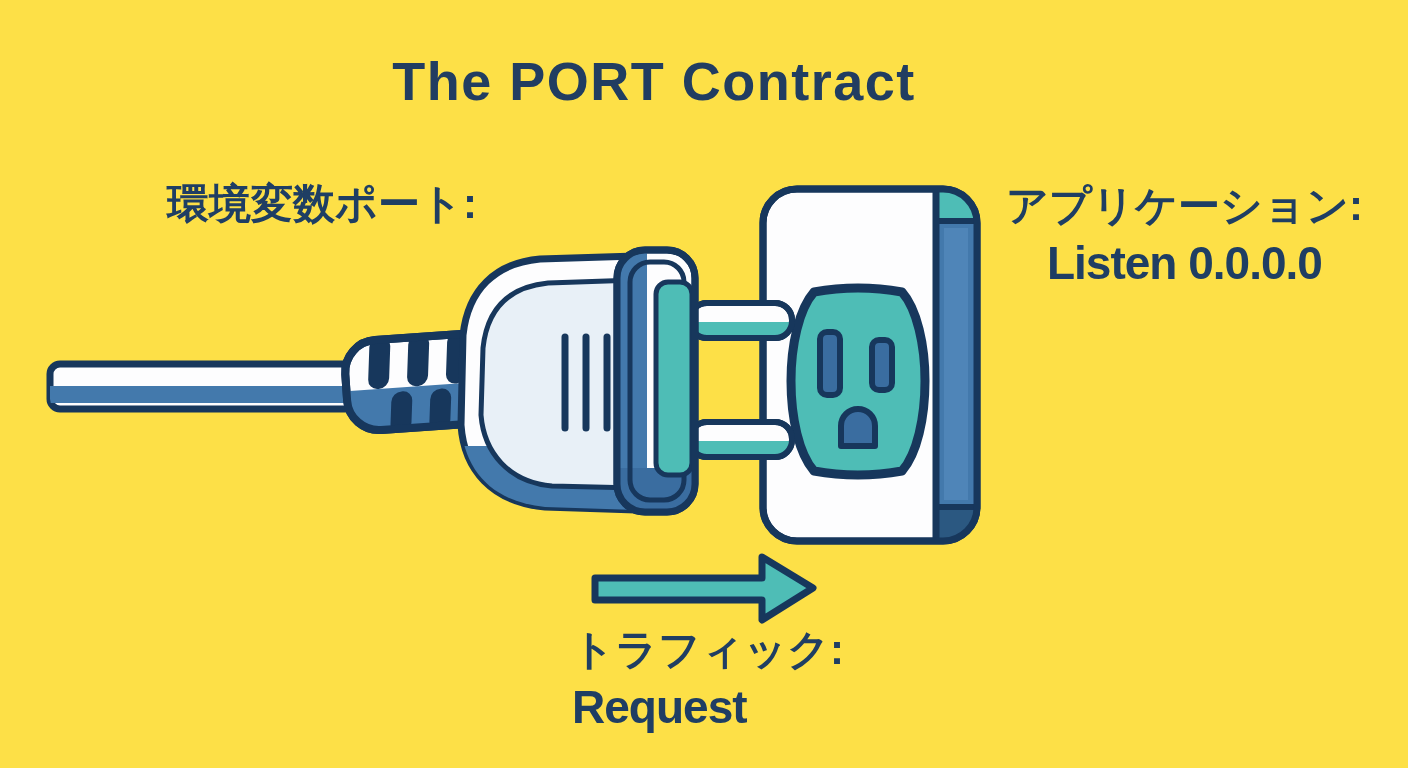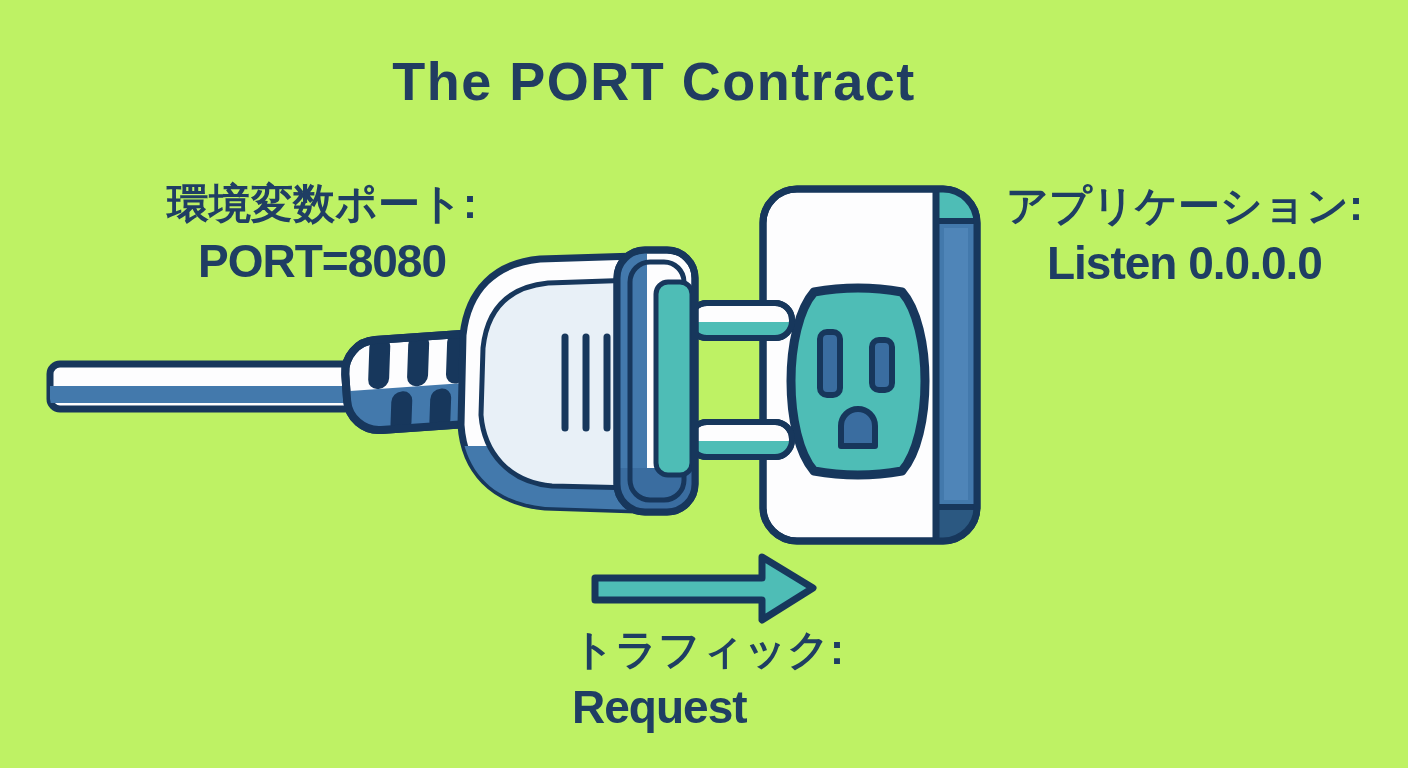--- a/index.html
+++ b/index.html
@@ -1,19 +1,19 @@
 <!DOCTYPE html>
 <html><head>
 <meta charset="utf-8">
 <style>
   html,body{margin:0;padding:0;background:#e9e9e7;}
   .stage{
     position:relative;
     width:1408px;height:768px;
-    background:#bef264;
+    background:#fde047;
     overflow:hidden;
     font-family:"Liberation Sans","DejaVu Sans",sans-serif;
   }
   .stage svg{position:absolute;left:0;top:0;}
   .txt{position:absolute;color:#1f3e63;white-space:nowrap;}
   .title{
     top:50px;left:654px;transform:translateX(-50%);
     font-size:54px;font-weight:600;letter-spacing:1.5px;color:#213d61;
   }
   .label{line-height:1.32;font-size:42px;font-weight:700;}
@@ -132,21 +132,20 @@
       <rect x="617" y="250" width="78" height="262" rx="28" fill="none" stroke="#17375c" stroke-width="7"></rect>
     </g>
 
     <path d="M 595 578 L 762 578 L 762 557 L 813 588 L 762 620 L 762 600 L 595 600 Z" fill="#4ebdb6" stroke="#17375c" stroke-width="7" stroke-linejoin="round"></path>
   </svg>
 
   <div class="txt title">The PORT Contract</div>
 
   <div class="txt label label-env">
     <div>環境変数ポート:</div>
-    <div class="latin">PORT=8080</div>
   </div>
 
   <div class="txt label label-app">
     <div>アプリケーション:</div>
     <div class="latin">Listen 0.0.0.0</div>
   </div>
 
   <div class="txt label label-traffic">
     <div>トラフィック:</div>
     <div class="latin">Request</div>

